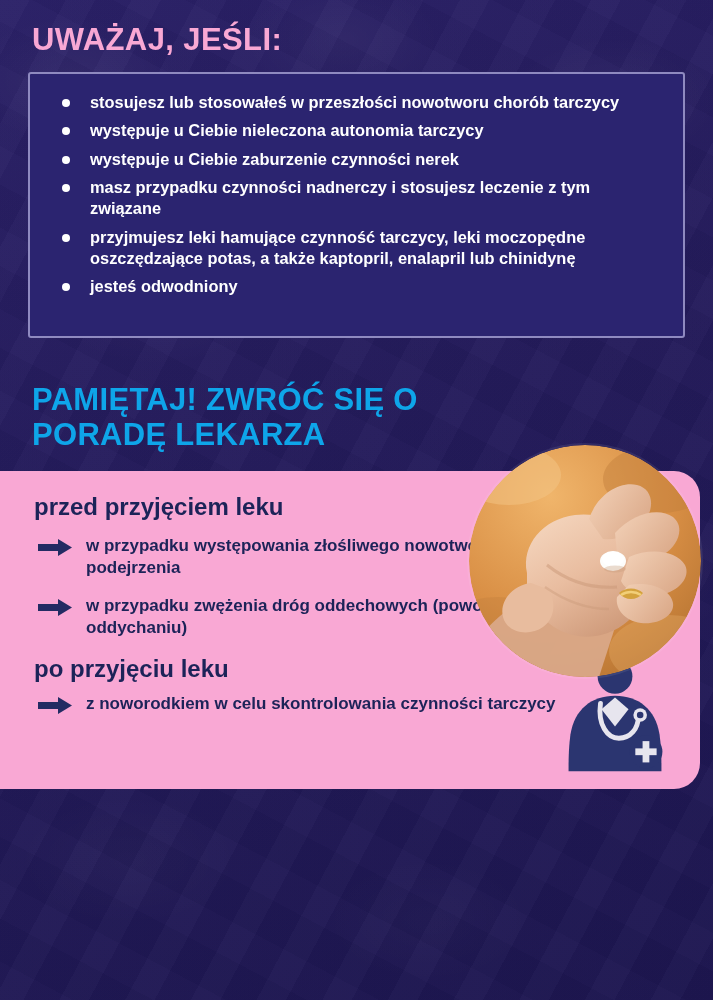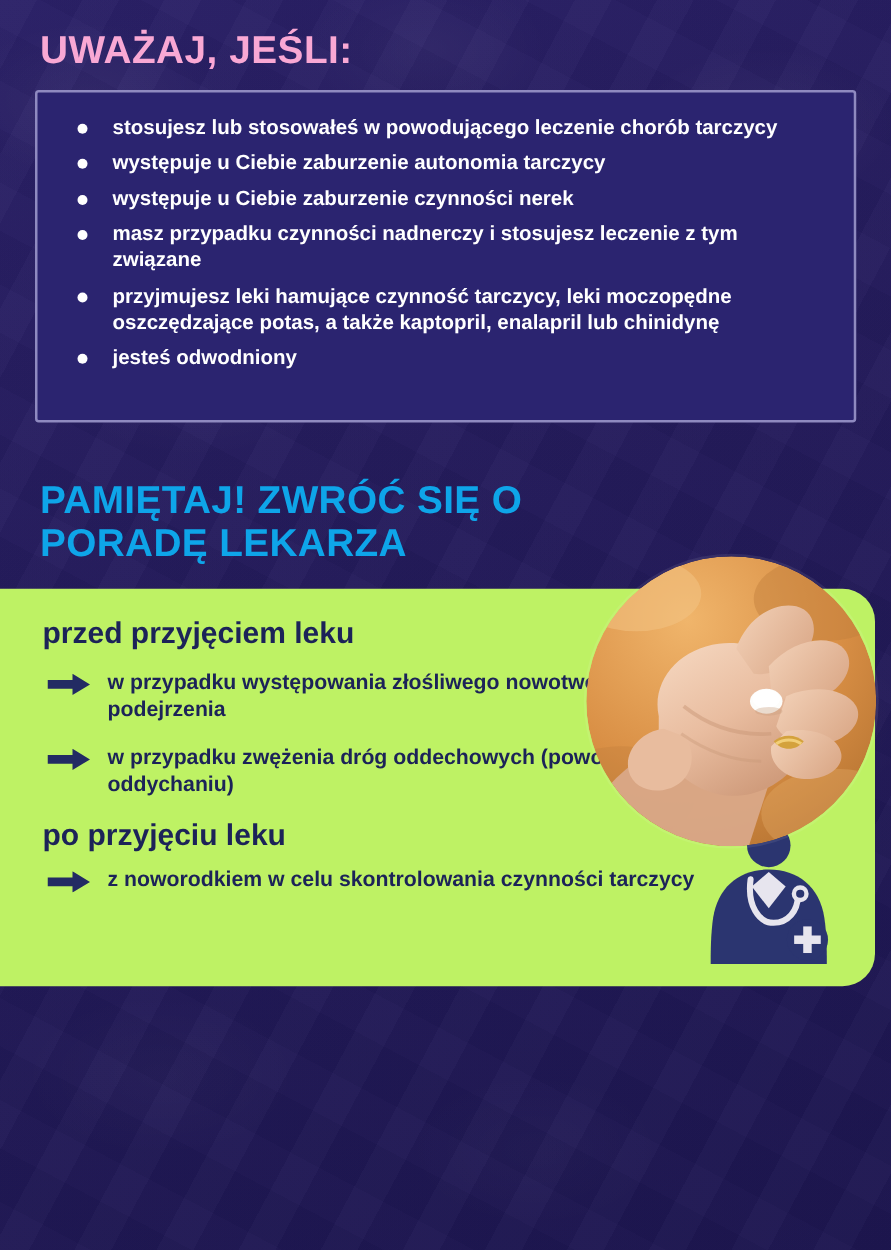--- a/index.html
+++ b/index.html
@@ -137,21 +137,21 @@
     font-weight: 700;
     line-height: 1.14;
     letter-spacing: 0.3px;
     text-transform: uppercase;
     max-width: 430px;
   }
 
   
   #advice-panel {
     margin: 18px 0 0 0;
-    background: #bef264;
+    background: #f9a8d4;
     border-top-right-radius: 26px;
     border-bottom-right-radius: 26px;
     width: 700px;
     padding: 22px 30px 26px 34px;
     position: relative;
     min-height: 318px;
   }
   .advice-group-title {
     color: #1c2358;
     font-size: 24px;
@@ -195,22 +195,22 @@
 
 <div id="poster"></div>
 
 <div class="layer">
 
 
   <h2 id="watch-heading">UWAŻAJ, JEŚLI:</h2>
 
   <div id="warning-card">
     <ul id="warning-list">
-      <li>stosujesz lub stosowałeś w powodującego leczenie chorób tarczycy</li>
-      <li>występuje u Ciebie zaburzenie autonomia tarczycy</li>
+      <li>stosujesz lub stosowałeś w przeszłości nowotworu chorób tarczycy</li>
+      <li>występuje u Ciebie nieleczona autonomia tarczycy</li>
       <li>występuje u Ciebie zaburzenie czynności nerek</li>
       <li>masz przypadku czynności nadnerczy i stosujesz leczenie z tym związane</li>
       <li>przyjmujesz leki hamujące czynność tarczycy, leki moczopędne oszczędzające potas, a także kaptopril, enalapril lub chinidynę</li>
       <li>jesteś odwodniony</li>
     </ul>
   </div>
 
   <h2 id="remember-heading">PAMIĘTAJ! ZWRÓĆ SIĘ O PORADĘ LEKARZA</h2>
 
   <div id="advice-panel">

